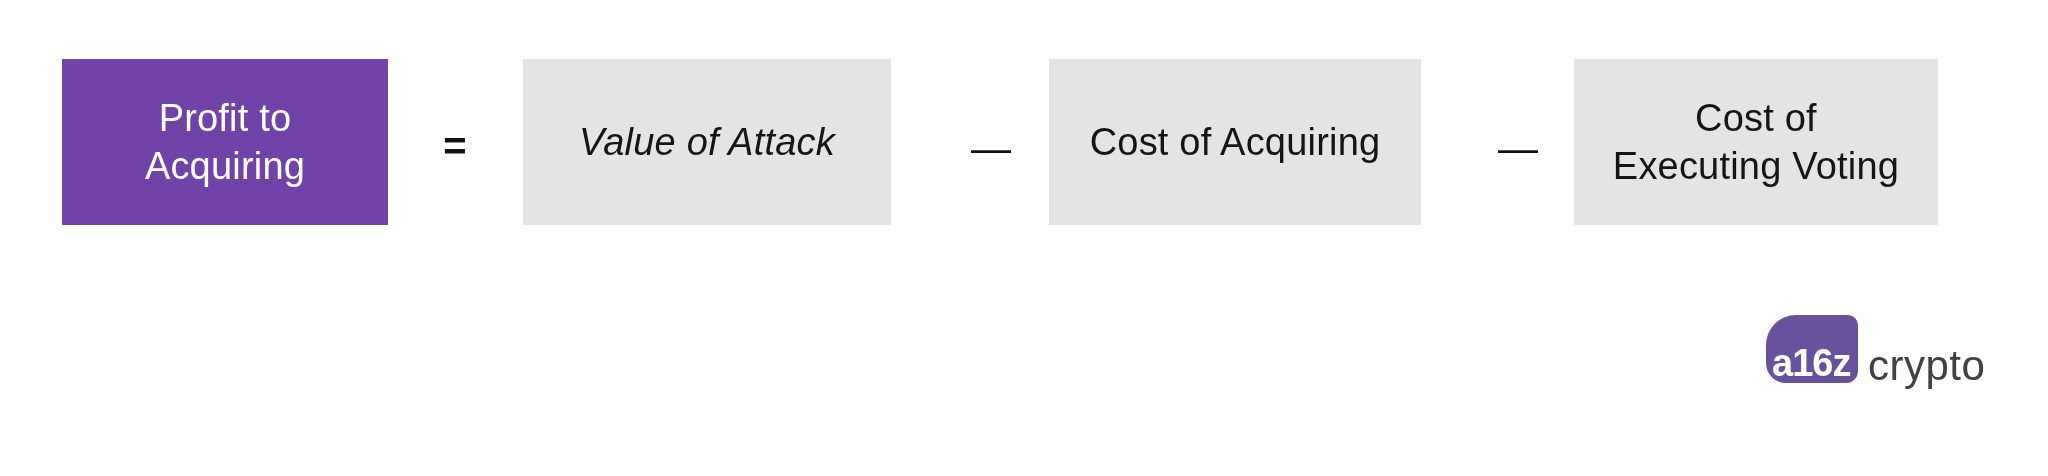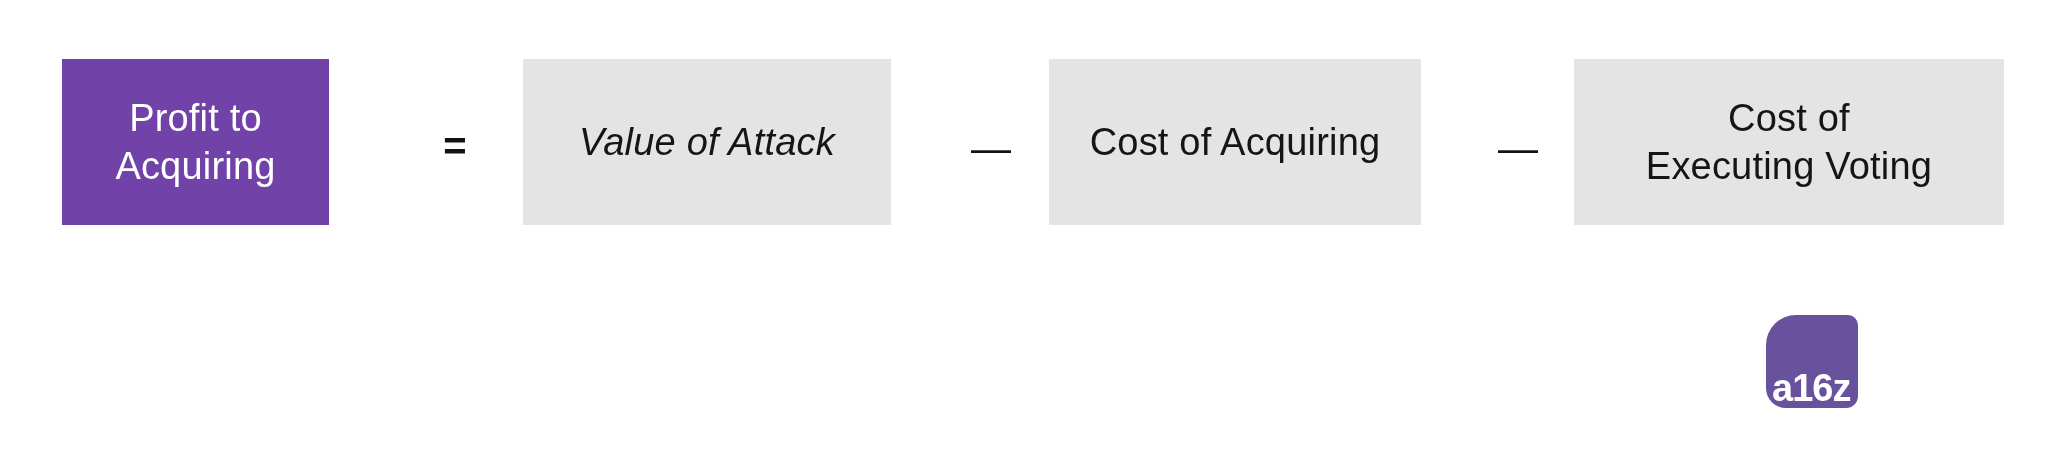--- a/index.html
+++ b/index.html
@@ -25,31 +25,31 @@
     flex-direction: column;
     align-items: center;
     justify-content: center;
     text-align: center;
     font-size: 38px;
     line-height: 48px;
     letter-spacing: 0.2px;
   }
   .box-result {
     left: 62px;
-    width: 267px;
+    width: 326px;
     background: var(--accent-purple, #7142a8);
     color: #ffffff;
   }
   .box-term {
     background: var(--term-gray, #e4e4e4);
     color: var(--text-dark, #151515);
   }
   .box-term-1 { left: 523px;  width: 368px; font-style: italic; }
   .box-term-2 { left: 1049px; width: 372px; }
-  .box-term-3 { left: 1574px; width: 430px; }
+  .box-term-3 { left: 1574px; width: 364px; }
 
   
   .op {
     position: absolute;
     top: 59px;
     height: 166px;
     width: 64px;
     display: flex;
     align-items: center;
     justify-content: center;
@@ -64,21 +64,21 @@
   .logo {
     position: absolute;
     left: 1766px;
     top: 315px;
     display: flex;
     flex-direction: row;
     align-items: flex-end;
   }
   .logo-mark {
     width: 92px;
-    height: 93px;
+    height: 68px;
     background: var(--logo-purple, #68519d);
     border-radius: 30px 10px 12px 20px;
     display: flex;
     align-items: flex-end;
     justify-content: flex-start;
     box-sizing: border-box;
     padding: 0 0 4px 6px;
   }
   .logo-mark-text {
     color: #ffffff;
@@ -123,15 +123,16 @@
 
   <div class="box box-term box-term-3">
     <span>Cost of</span>
     <span>Executing Voting</span>
   </div>
 
   <div class="logo">
     <div class="logo-mark">
       <span class="logo-mark-text">a16z</span>
     </div>
+    <span class="logo-wordmark">crypto</span>
   </div>
 
 </div>
 
 </body></html>

